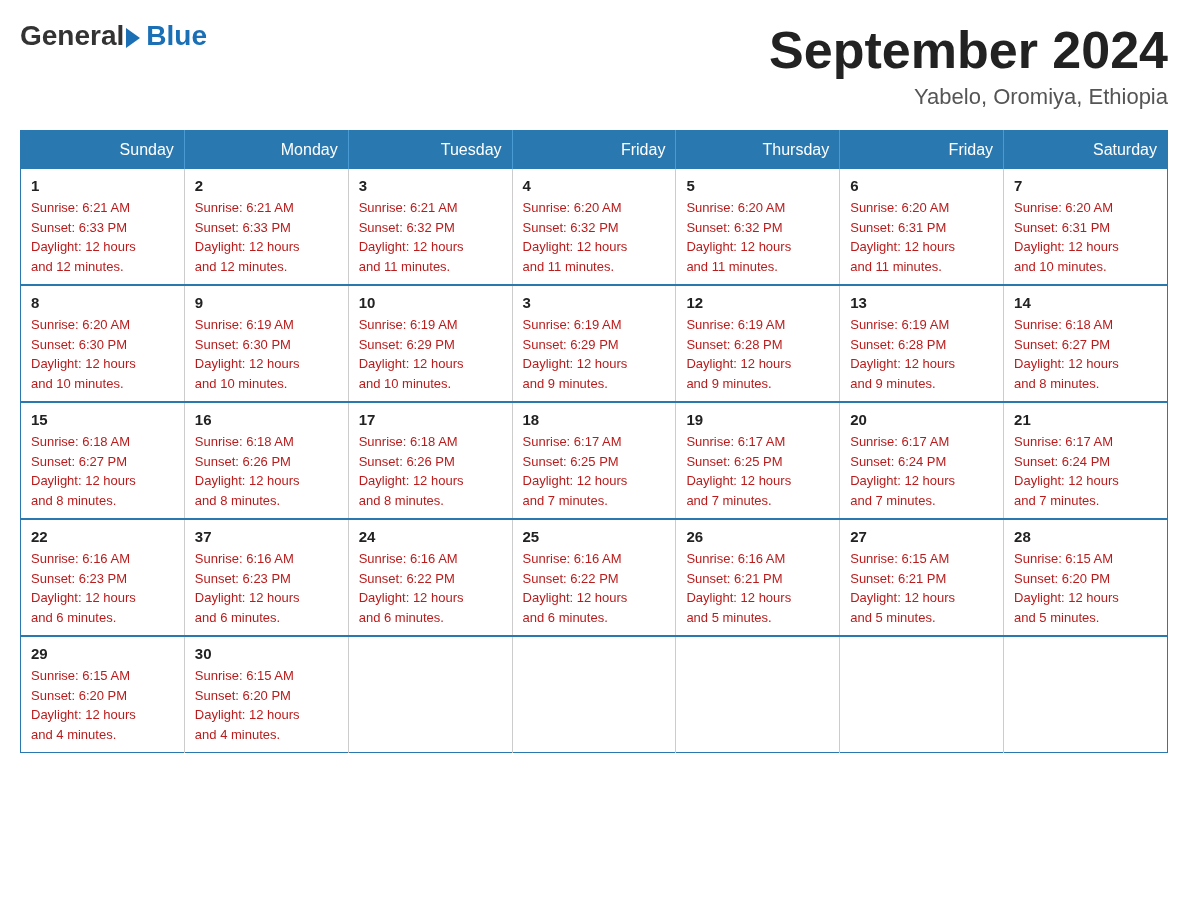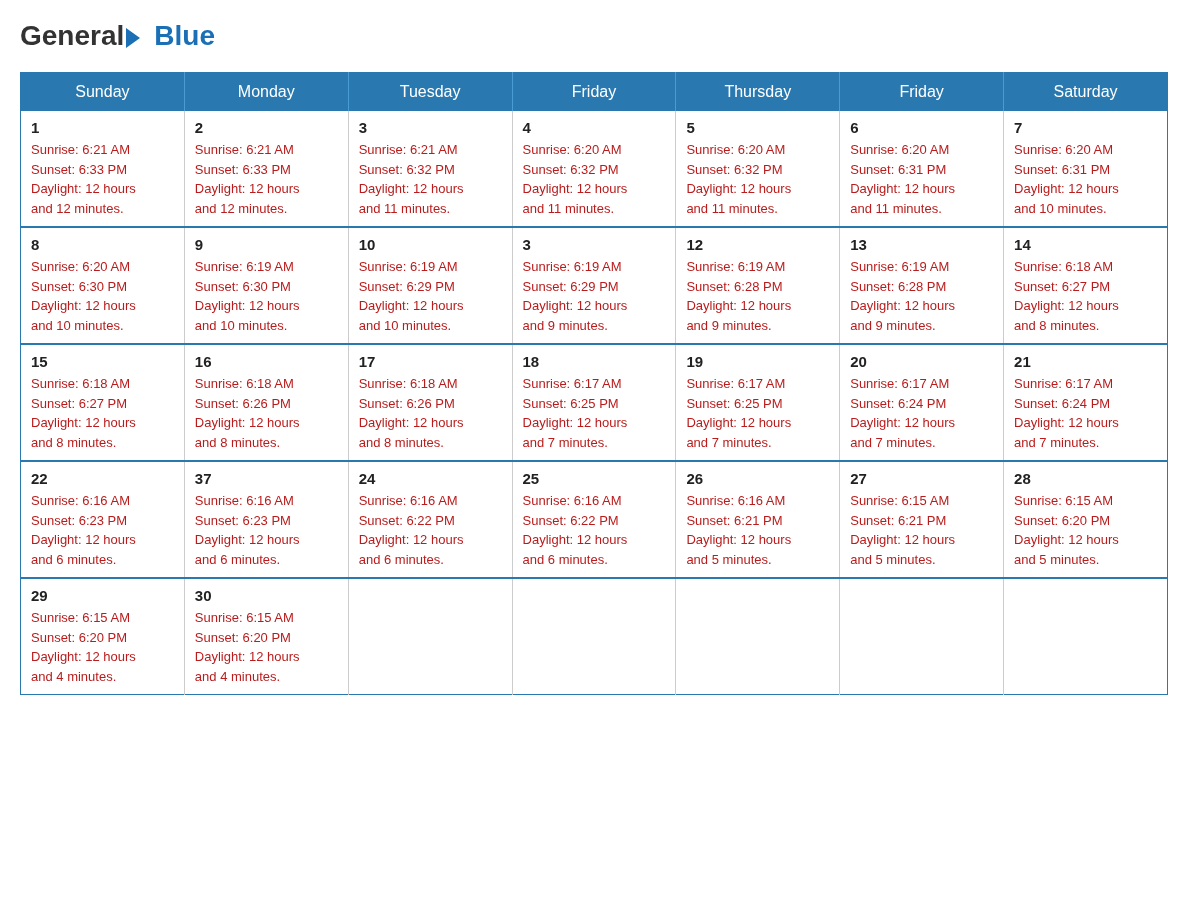--- a/index.html
+++ b/index.html
@@ -61,21 +61,21 @@
       width: 100%;
       border-collapse: collapse;
       border: 1px solid #2979b0;
     }
     .calendar-table thead tr th {
       background-color: #2979b0;
       color: #fff;
       font-size: 16px;
       font-weight: normal;
       padding: 10px 10px;
-      text-align: center;
+      text-align: right;
       border-right: 1px solid #4a9ad4;
     }
     .calendar-table thead tr th:last-child {
       border-right: none;
     }
     .calendar-table tbody tr td {
       vertical-align: top;
       padding: 8px 10px;
       font-size: 13px;
       color: #222;
@@ -107,21 +107,25 @@
   </style>
 </head>
 <body>
 
 <div class="header-section">
   <div class="logo-container">
     <div class="logo-top-row">
       <span class="logo-text-general">General</span>
       <div class="logo-arrow"></div>
     </div>
-    <span class="logo-text-blue" style="margin-left:14px;">Blue</span>
+    <span class="logo-text-blue" style="margin-left:6px;">Blue</span>
+  </div>
+  <div class="title-section">
+    <div class="calendar-title">September 2024</div>
+    <div class="calendar-subtitle">Yabelo, Oromiya, Ethiopia</div>
   </div>
 </div>
 
 <table class="calendar-table">
   <thead>
     <tr>
     <th>Sunday</th>
         <th>Monday</th>
         <th>Tuesday</th>
         <th>Friday</th>

